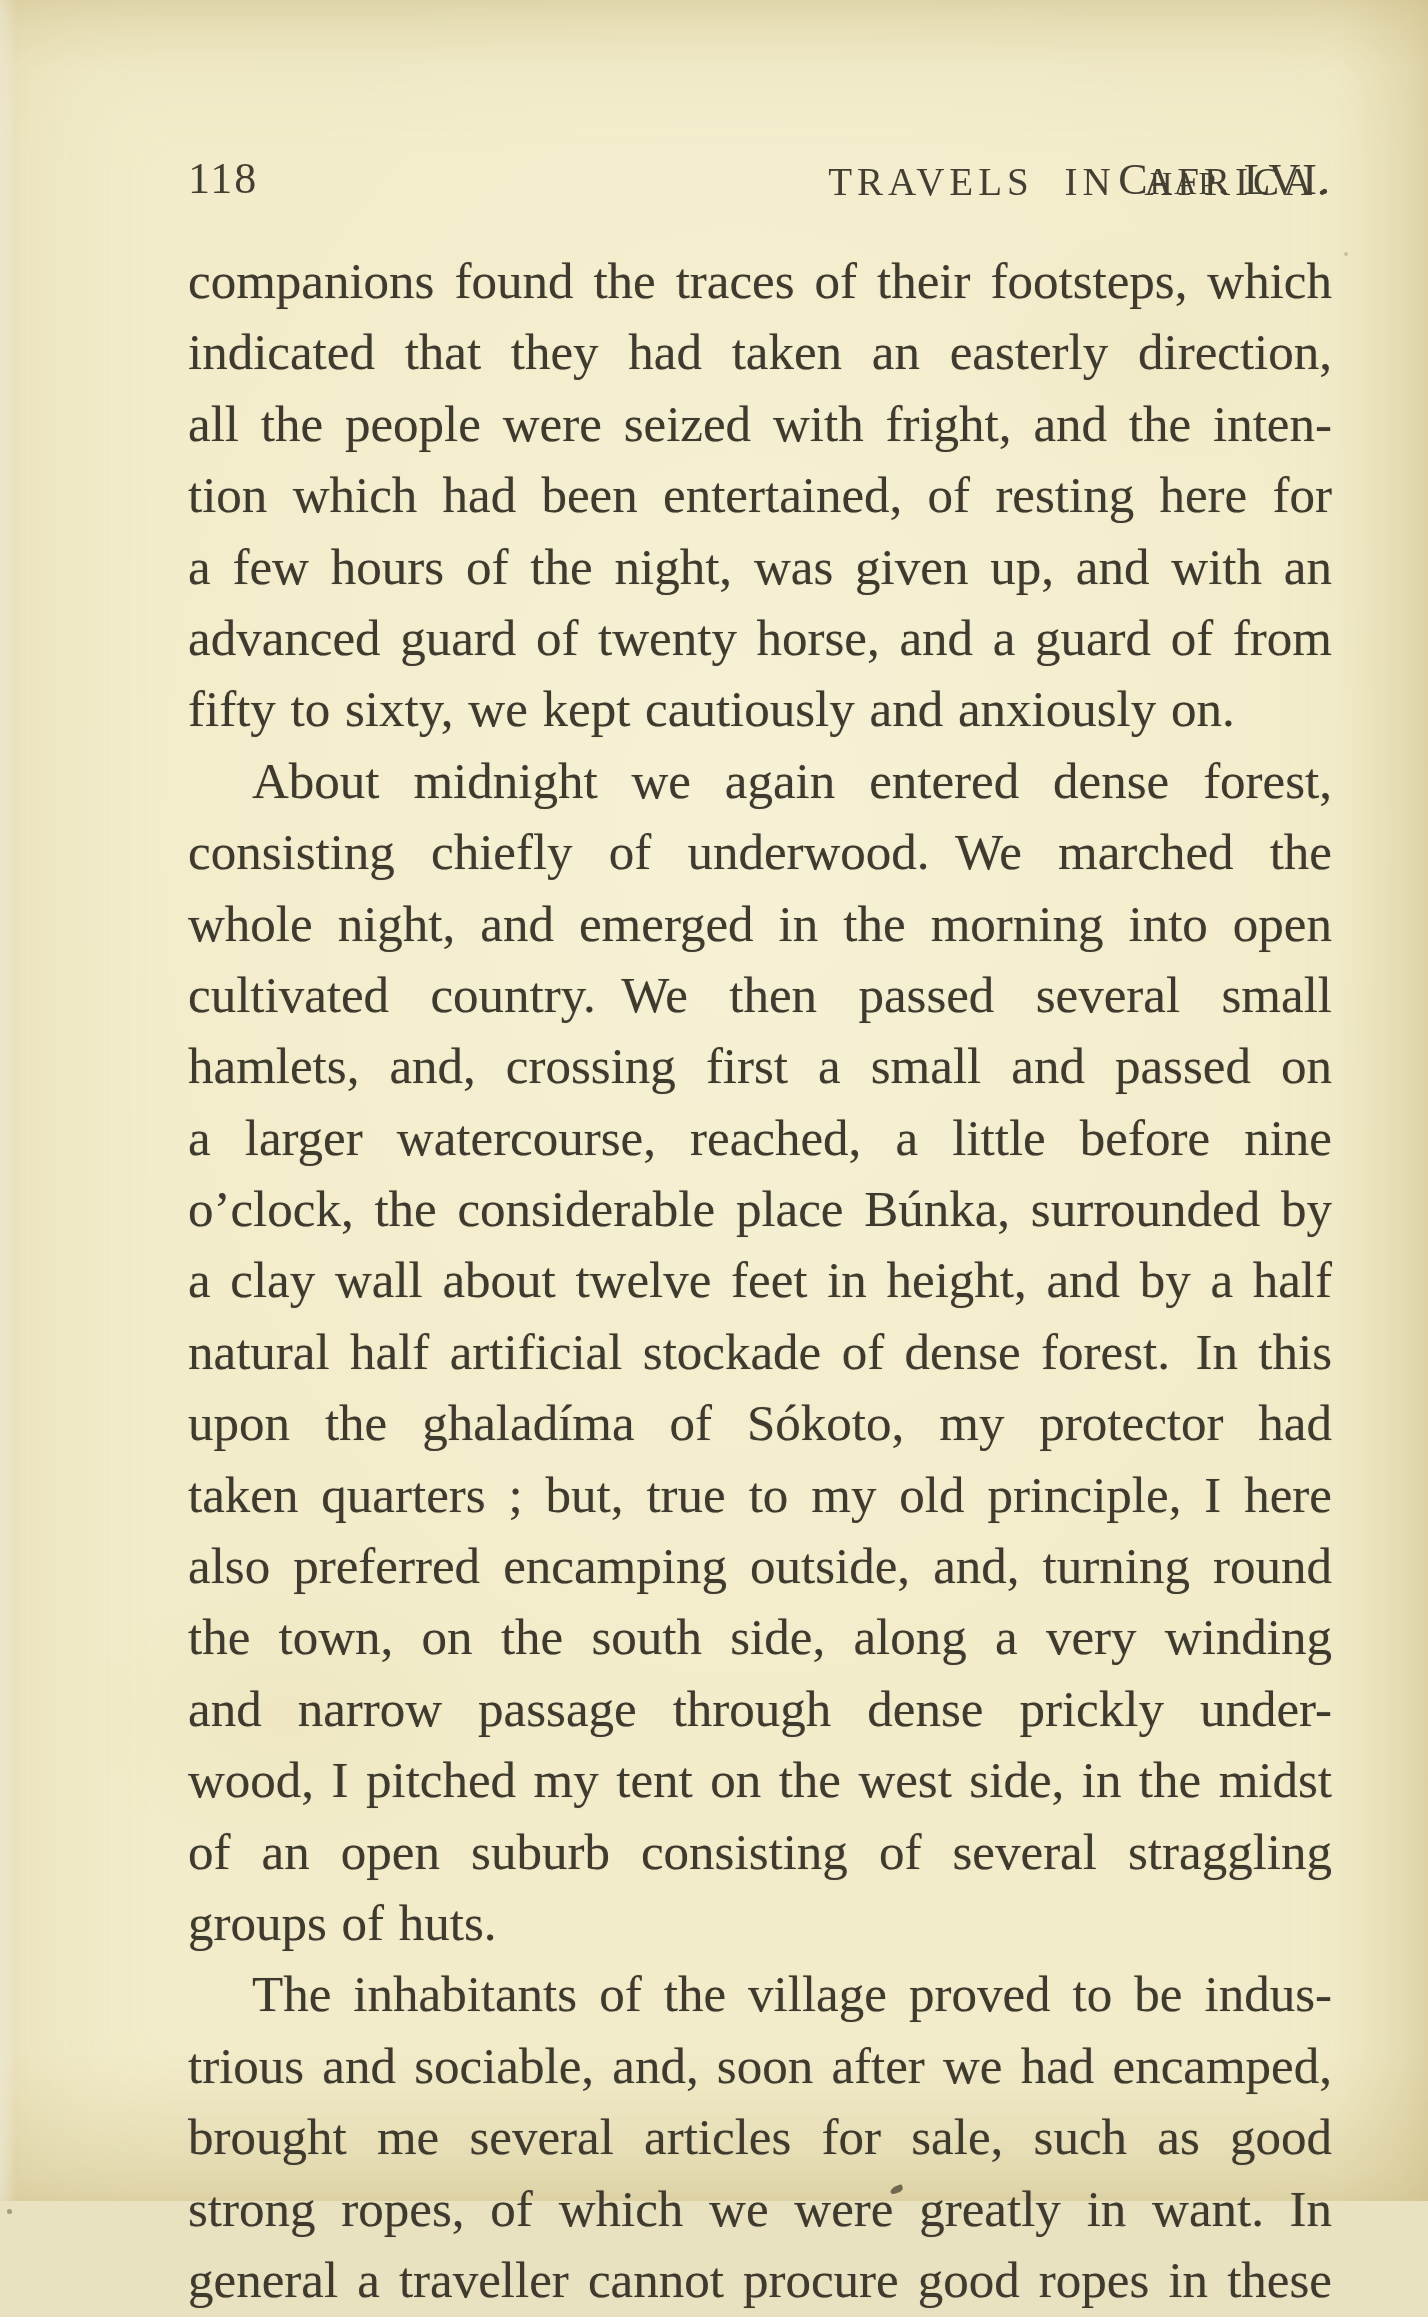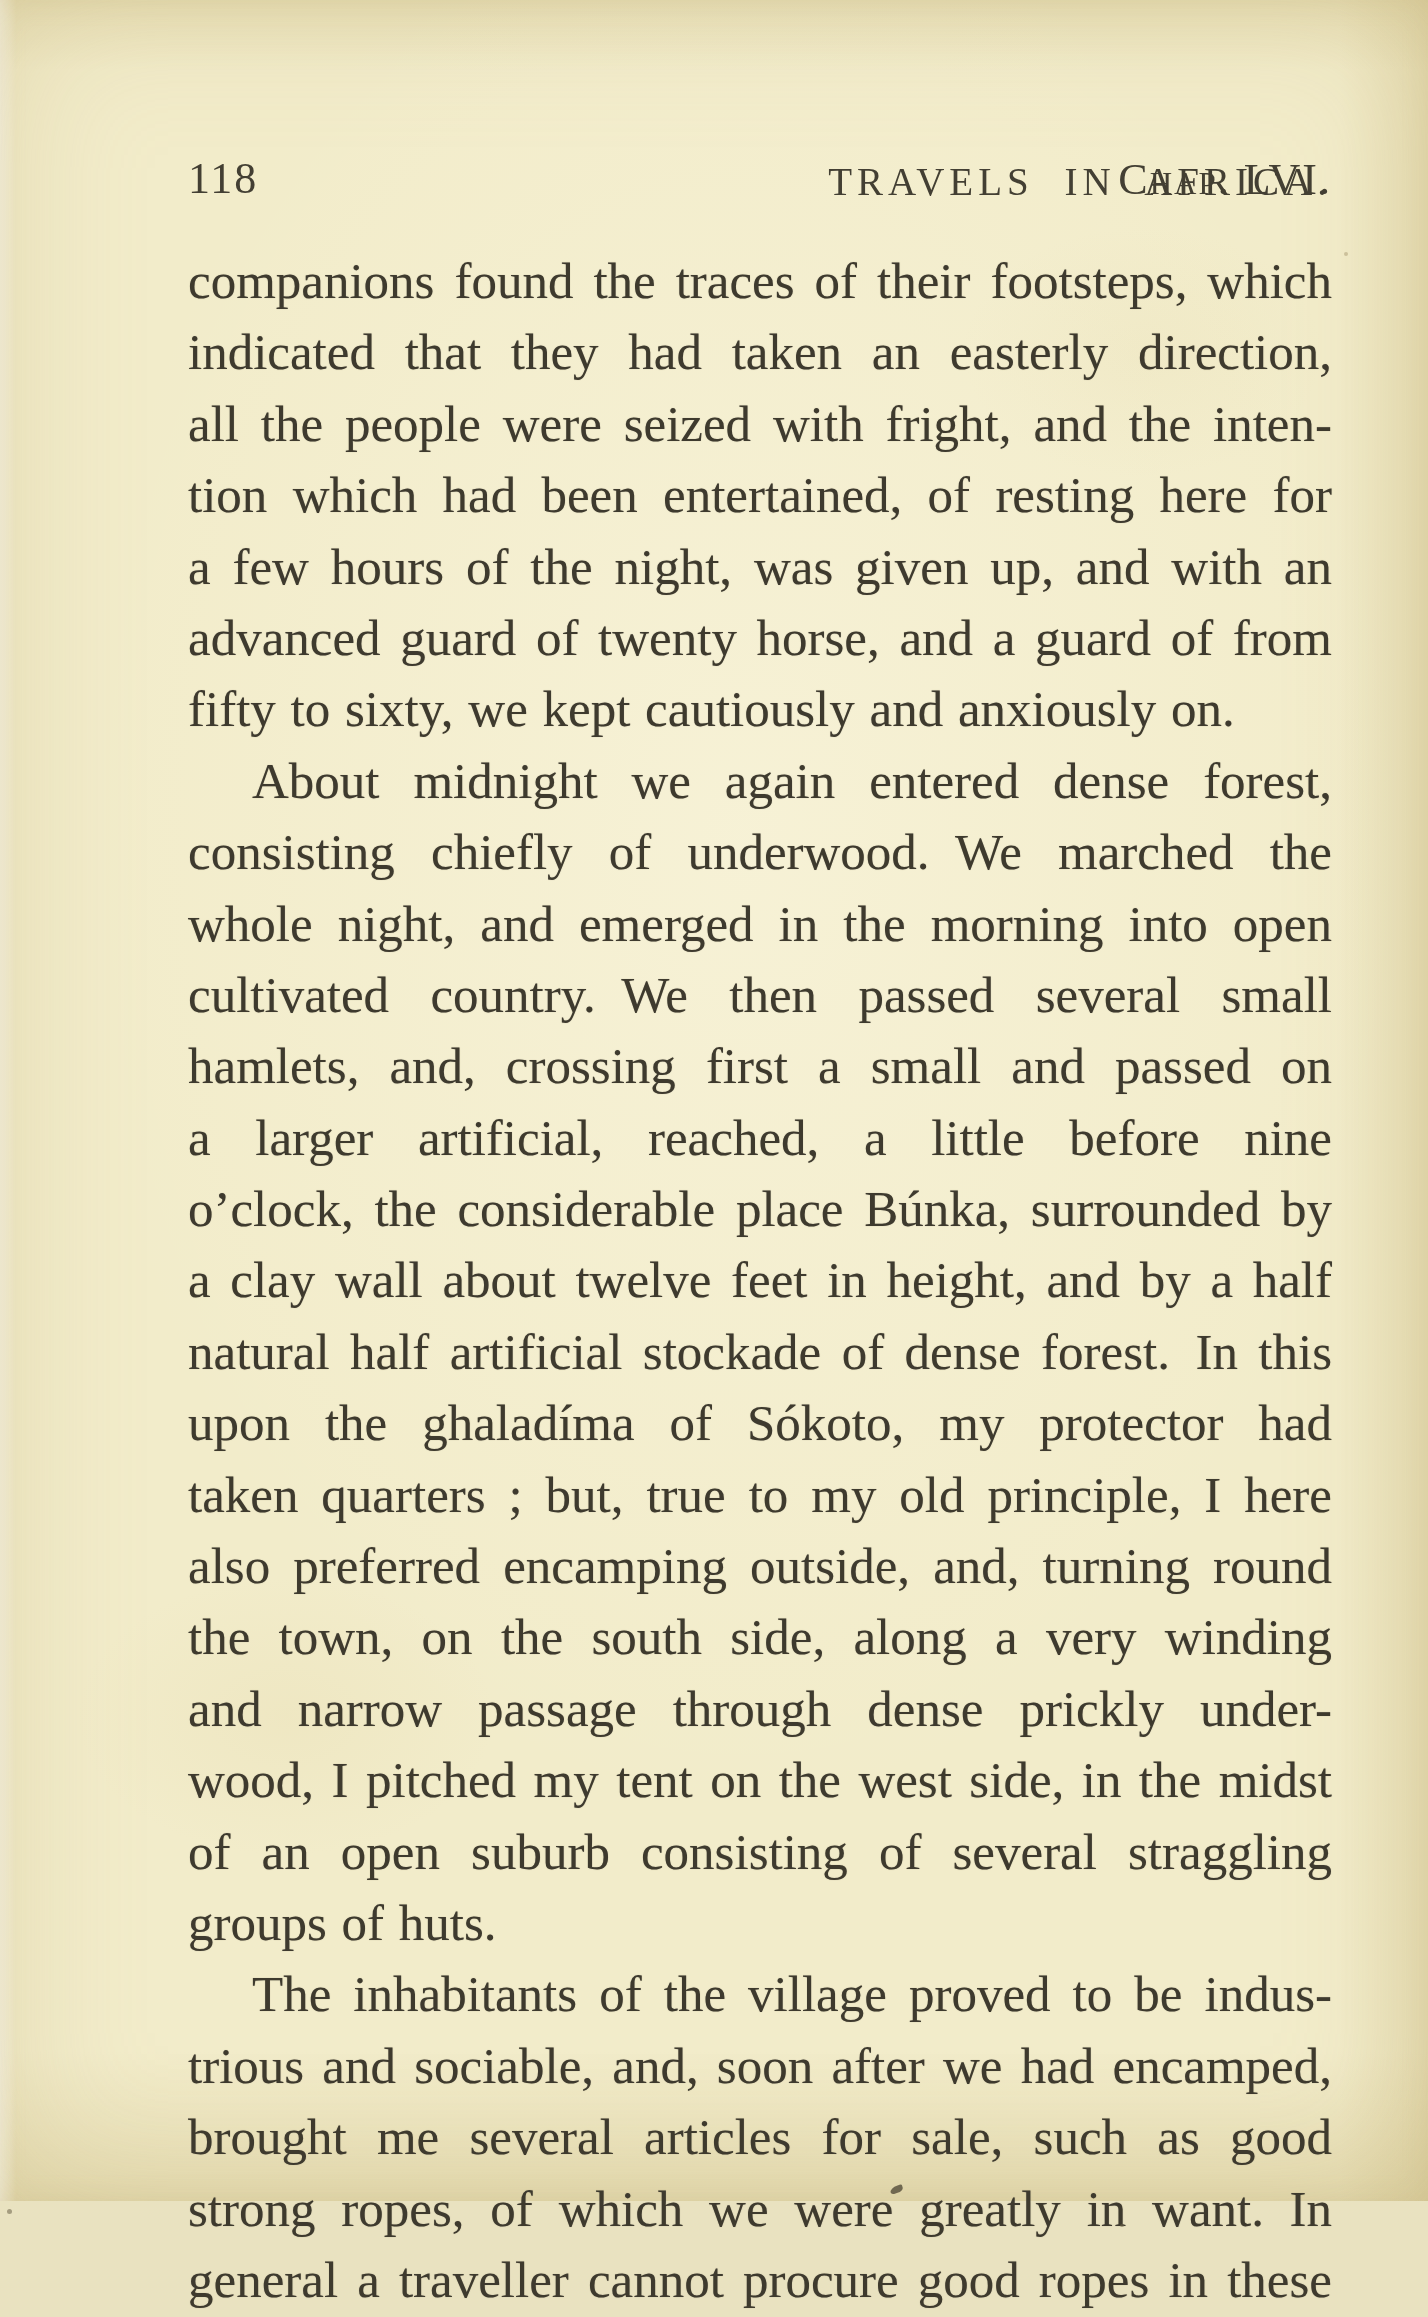--- a/index.html
+++ b/index.html
@@ -137,21 +137,21 @@
       <div class="line">all the people were seized with fright, and the inten-</div>
       <div class="line">tion which had been entertained, of resting here for</div>
       <div class="line">a few hours of the night, was given up, and with an</div>
       <div class="line">advanced guard of twenty horse, and a guard of from</div>
       <div class="line flush-left">fifty to sixty, we kept cautiously and anxiously on.</div>
       <div class="line indent">About midnight we again entered dense forest,</div>
       <div class="line">consisting chiefly of underwood. We marched the</div>
       <div class="line">whole night, and emerged in the morning into open</div>
       <div class="line">cultivated country. We then passed several small</div>
       <div class="line">hamlets, and, crossing first a small and passed on</div>
-      <div class="line">a larger artificial, reached, a little before nine</div>
+      <div class="line">a larger watercourse, reached, a little before nine</div>
       <div class="line">o’clock, the considerable place Búnka, surrounded by</div>
       <div class="line">a clay wall about twelve feet in height, and by a half</div>
       <div class="line">natural half artificial stockade of dense forest. In this</div>
       <div class="line">upon the ghaladíma of Sókoto, my protector had</div>
       <div class="line">taken quarters ; but, true to my old principle, I here</div>
       <div class="line">also preferred encamping outside, and, turning round</div>
       <div class="line">the town, on the south side, along a very winding</div>
       <div class="line">and narrow passage through dense prickly under-</div>
       <div class="line">wood, I pitched my tent on the west side, in the midst</div>
       <div class="line">of an open suburb consisting of several straggling</div>

